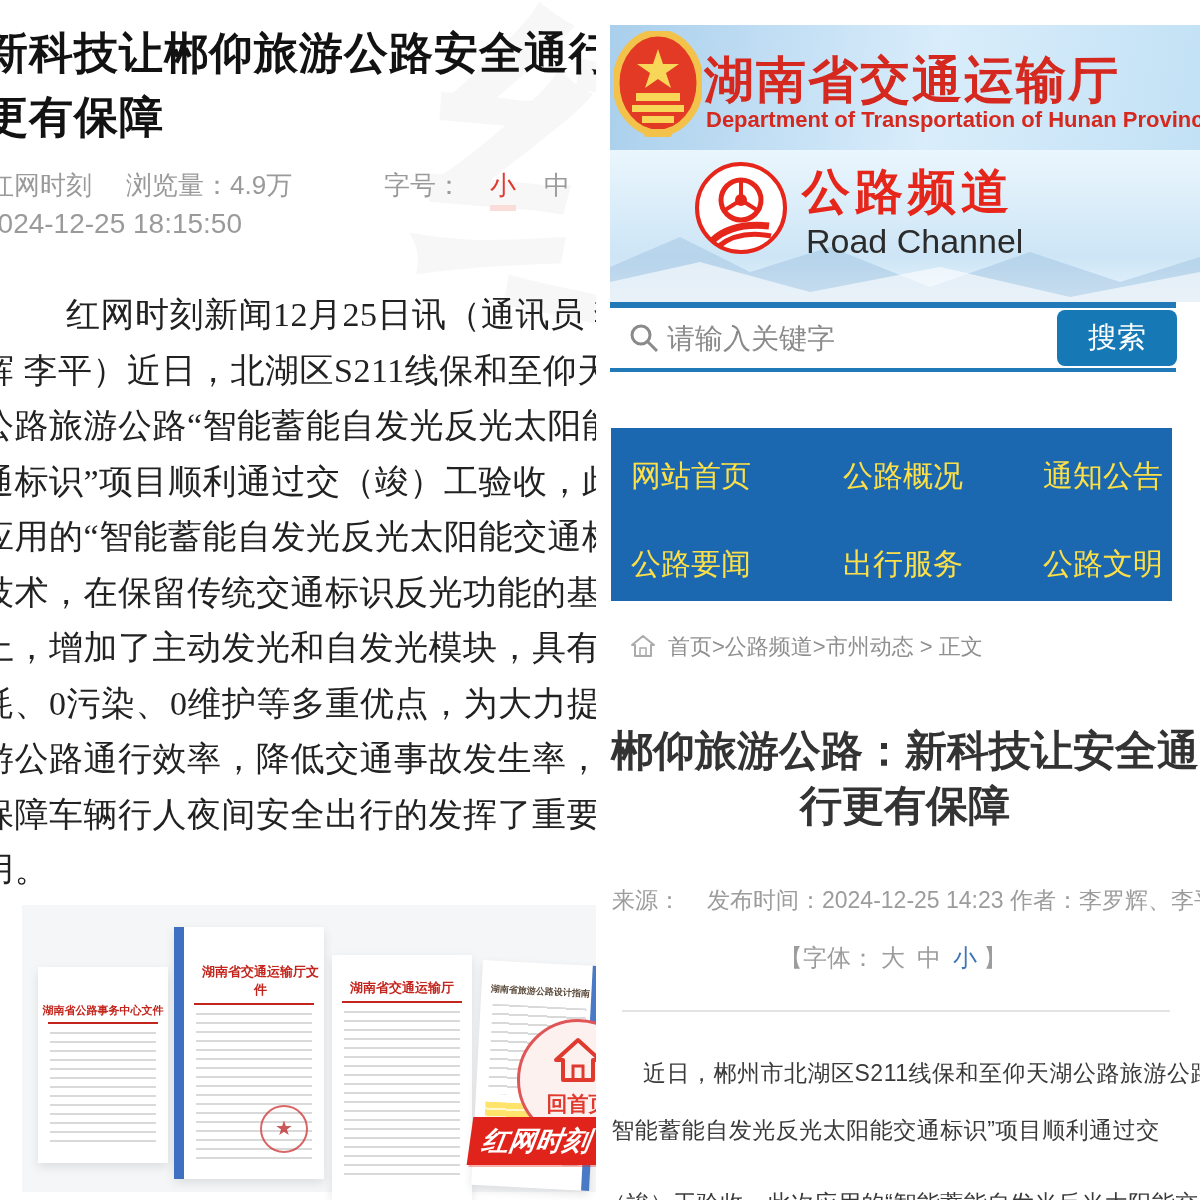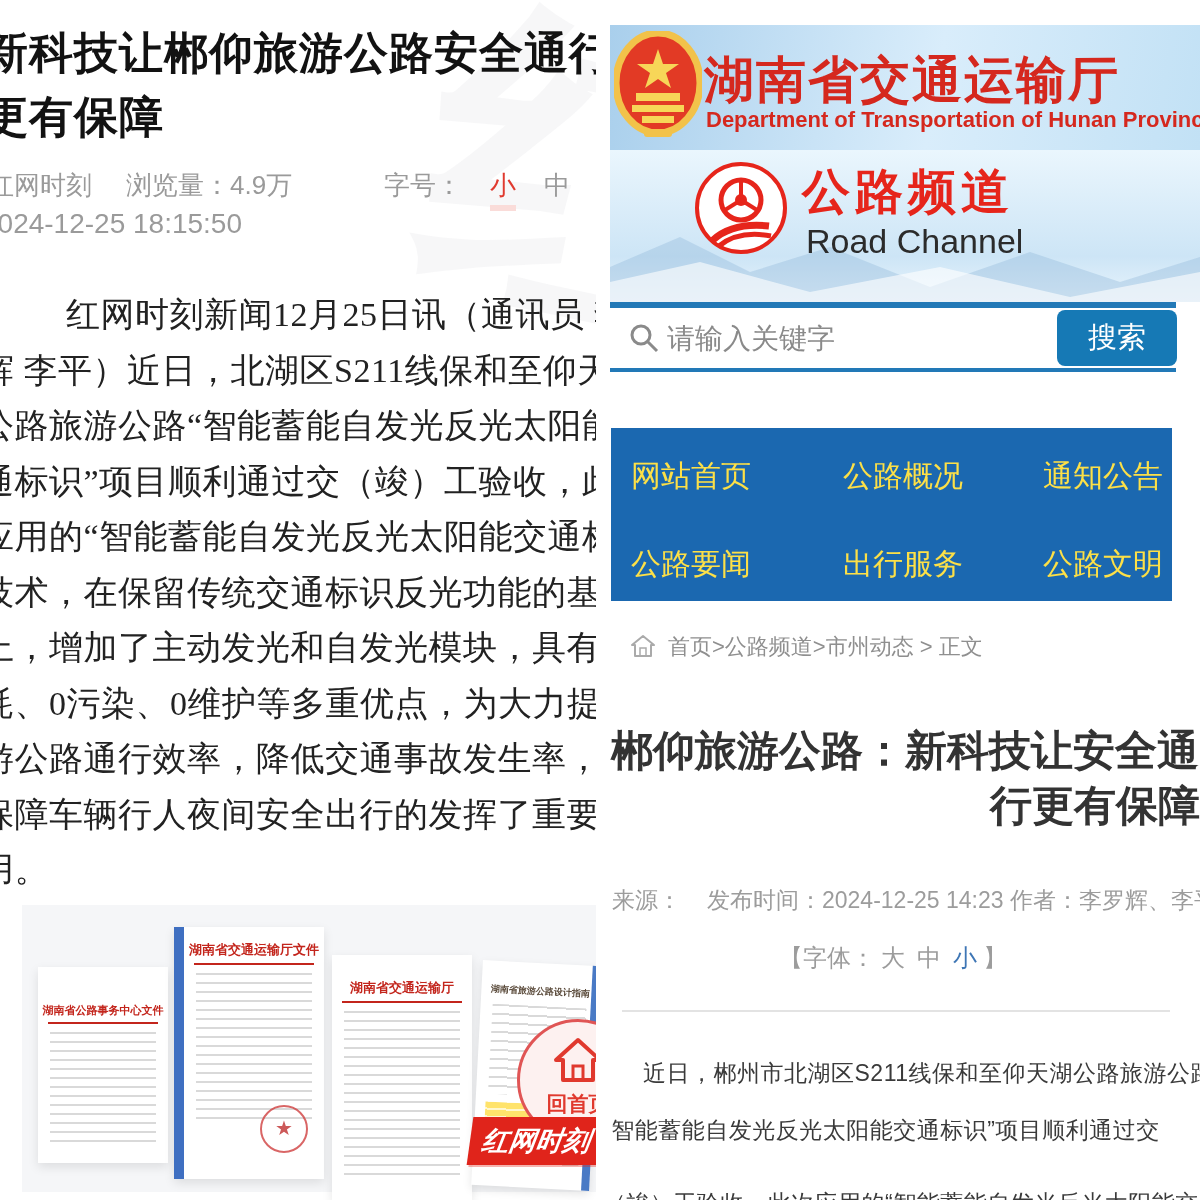--- a/index.html
+++ b/index.html
@@ -115,21 +115,21 @@
 
     <div id="lp-figure">
       <div class="doc" style="left:16px;top:62px;width:130px;height:196px;">
         <div class="doc-title-red" style="font-size:11px;margin-top:36px;">湖南省公路事务中心文件</div>
         <div class="doc-rule"></div>
         <div class="doc-lines" style="height:110px;"></div>
       </div>
 
       <div class="doc" style="left:152px;top:22px;width:150px;height:252px;">
         <div class="doc-spine-l"></div>
-        <div class="doc-title-red" style="font-size:13px;margin-top:14px;padding-left:10px;">湖南省交通运输厅文件</div>
+        <div class="doc-title-red" style="font-size:13px;margin-top:36px;padding-left:23px;">湖南省交通运输厅文件</div>
         <div class="doc-rule" style="margin-left:20px;"></div>
         <div class="doc-lines" style="height:150px;margin-left:22px;"></div>
         <div class="doc-seal">★</div>
       </div>
 
       <div class="doc" style="left:310px;top:50px;width:140px;height:245px;">
         <div class="doc-title-red" style="font-size:13px;margin-top:24px;">湖南省交通运输厅</div>
         <div class="doc-rule"></div>
         <div class="doc-lines" style="height:170px;"></div>
       </div>
@@ -211,21 +211,21 @@
     </div>
 
     <div id="rp-breadcrumb">
       <svg width="26" height="26" viewBox="0 0 26 26">
         <path d="M13 3 L24 12 L21 12 L21 23 L5 23 L5 12 L2 12 Z" fill="none" stroke="#aaaaaa" stroke-width="2" stroke-linejoin="round"></path>
         <rect x="10" y="15" width="6" height="8" fill="none" stroke="#aaaaaa" stroke-width="1.5"></rect>
       </svg><span>首页&gt;公路频道&gt;市州动态 &gt; 正文</span>
     </div>
 
     <div class="rp-title" style="top:723px;">郴仰旅游公路：新科技让安全通</div>
-    <div class="rp-title" style="top:778px;text-align:right;">行更有保障</div>
+    <div class="rp-title" style="top:778px;">行更有保障</div>
 
     <div id="rp-meta">
       <span>来源：</span><span class="m-gap"></span><span>发布时间：</span><span>2024-12-25 14:23</span>&nbsp;<span>作者：</span><span>李罗辉、李平</span>
     </div>
 
     <div id="rp-fontrow">
       <span>【字体：</span><span class="f-opt">大</span><span class="f-opt">中</span><span class="f-opt f-small">小</span><span>】</span>
     </div>
 
     <div id="rp-divider"></div>

